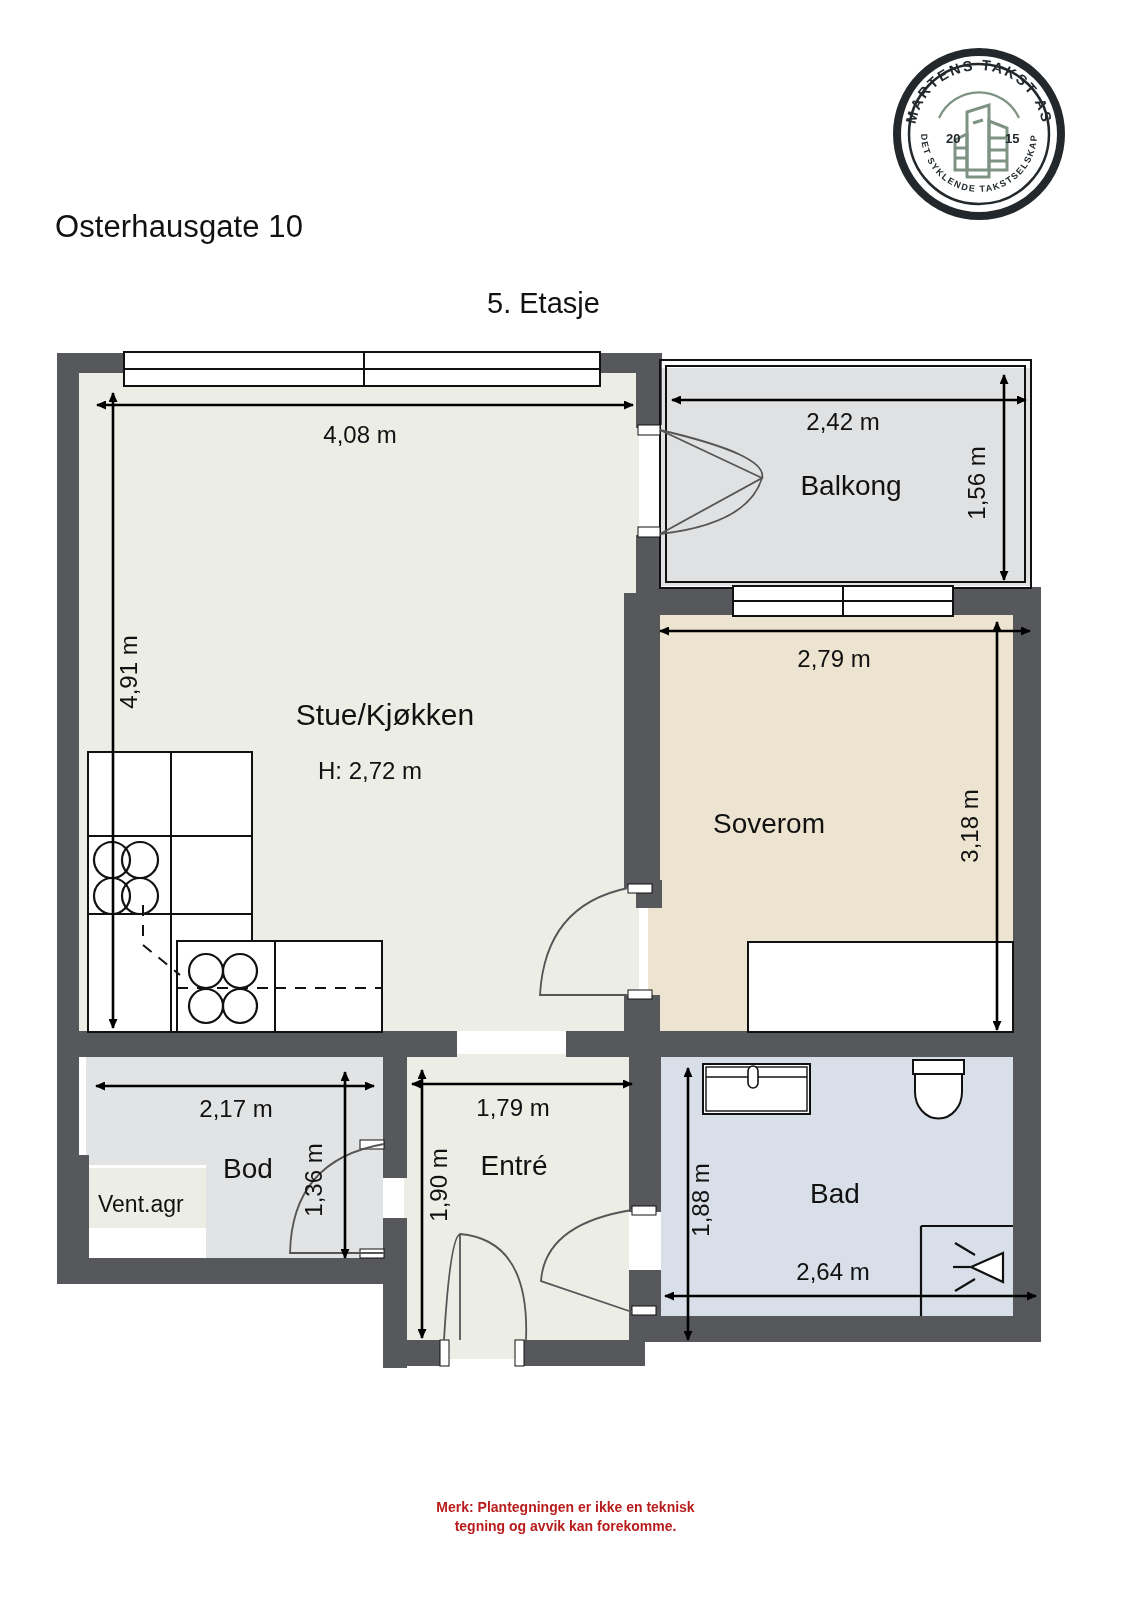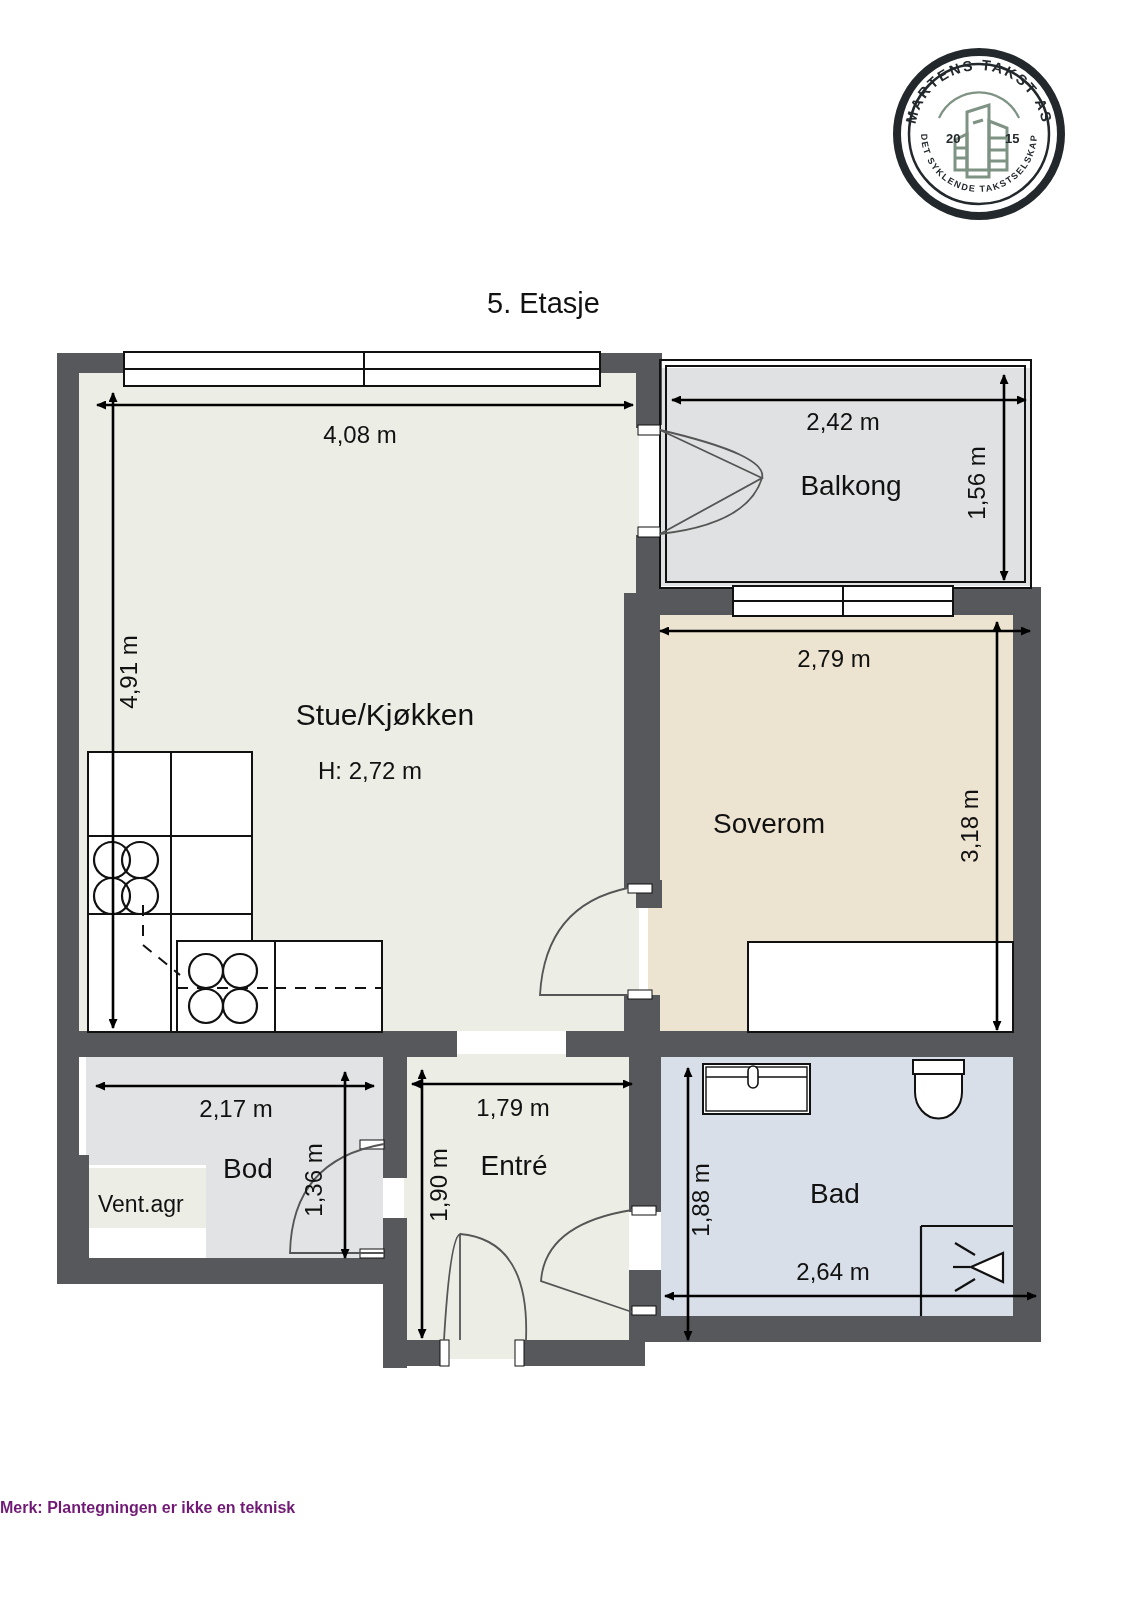--- a/index.html
+++ b/index.html
@@ -53,23 +53,24 @@
     top: 0;
     width: 1131px;
     height: 1600px;
   }
   
   .footer {
     position: absolute;
     left: 0;
     top: 1498px;
     width: 1131px;
-    font-size: 16px;
+    text-align: center;
+    font-size: 14px;
     line-height: 19px;
-    color: #701a75;
+    color: #b91c1c;
     font-weight: bold;
   }
   .footer div { display: block; }
   text { font-family: "Liberation Sans", sans-serif; }
 </style>
 </head>
 <body>
 
 <div class="page">
 
@@ -96,20 +97,21 @@
       <text x="112" y="95" font-size="13" font-weight="bold" fill="#22282b">15</text>
       <text font-size="14.5" font-weight="bold" letter-spacing="2.2" fill="#22282b">
         <textPath href="#arcTop" startOffset="50%" text-anchor="middle" id="tp-top">MARTENS TAKST AS</textPath>
       </text>
       <text font-size="9" font-weight="bold" letter-spacing="1.5" fill="#22282b">
         <textPath href="#arcBot" startOffset="50%" text-anchor="middle" id="tp-bot">DET SYKLENDE TAKSTSELSKAP</textPath>
       </text>
     </svg>
   </div>
 
+  <div class="doc-title">Osterhausgate 10</div>
   <div class="floor-title">5. Etasje</div>
 
   <svg class="plan" viewBox="0 0 1131 1600">
 
     <rect x="78" y="371" width="561" height="660" fill="#eceee6"></rect>
 
     <rect x="660" y="368" width="370" height="218" fill="#e0e1e2"></rect>
 
     <rect x="648" y="613" width="365" height="418" fill="#ece3d0"></rect>
 
@@ -336,15 +338,16 @@
     <text x="0" y="0" font-size="24" text-anchor="middle" fill="#111111" transform="translate(447,1185) rotate(-90)">1,90 m</text>
 
     <text x="835" y="1203" font-size="28" text-anchor="middle" fill="#111111">Bad</text>
     <text x="833" y="1280" font-size="24" text-anchor="middle" fill="#111111">2,64 m</text>
     <text x="0" y="0" font-size="24" text-anchor="middle" fill="#111111" transform="translate(709,1200) rotate(-90)">1,88 m</text>
 
   </svg>
 
   <div class="footer">
     <div>Merk: Plantegningen er ikke en teknisk</div>
+    <div>tegning og avvik kan forekomme.</div>
   </div>
 
 </div>
 
 </body></html>

